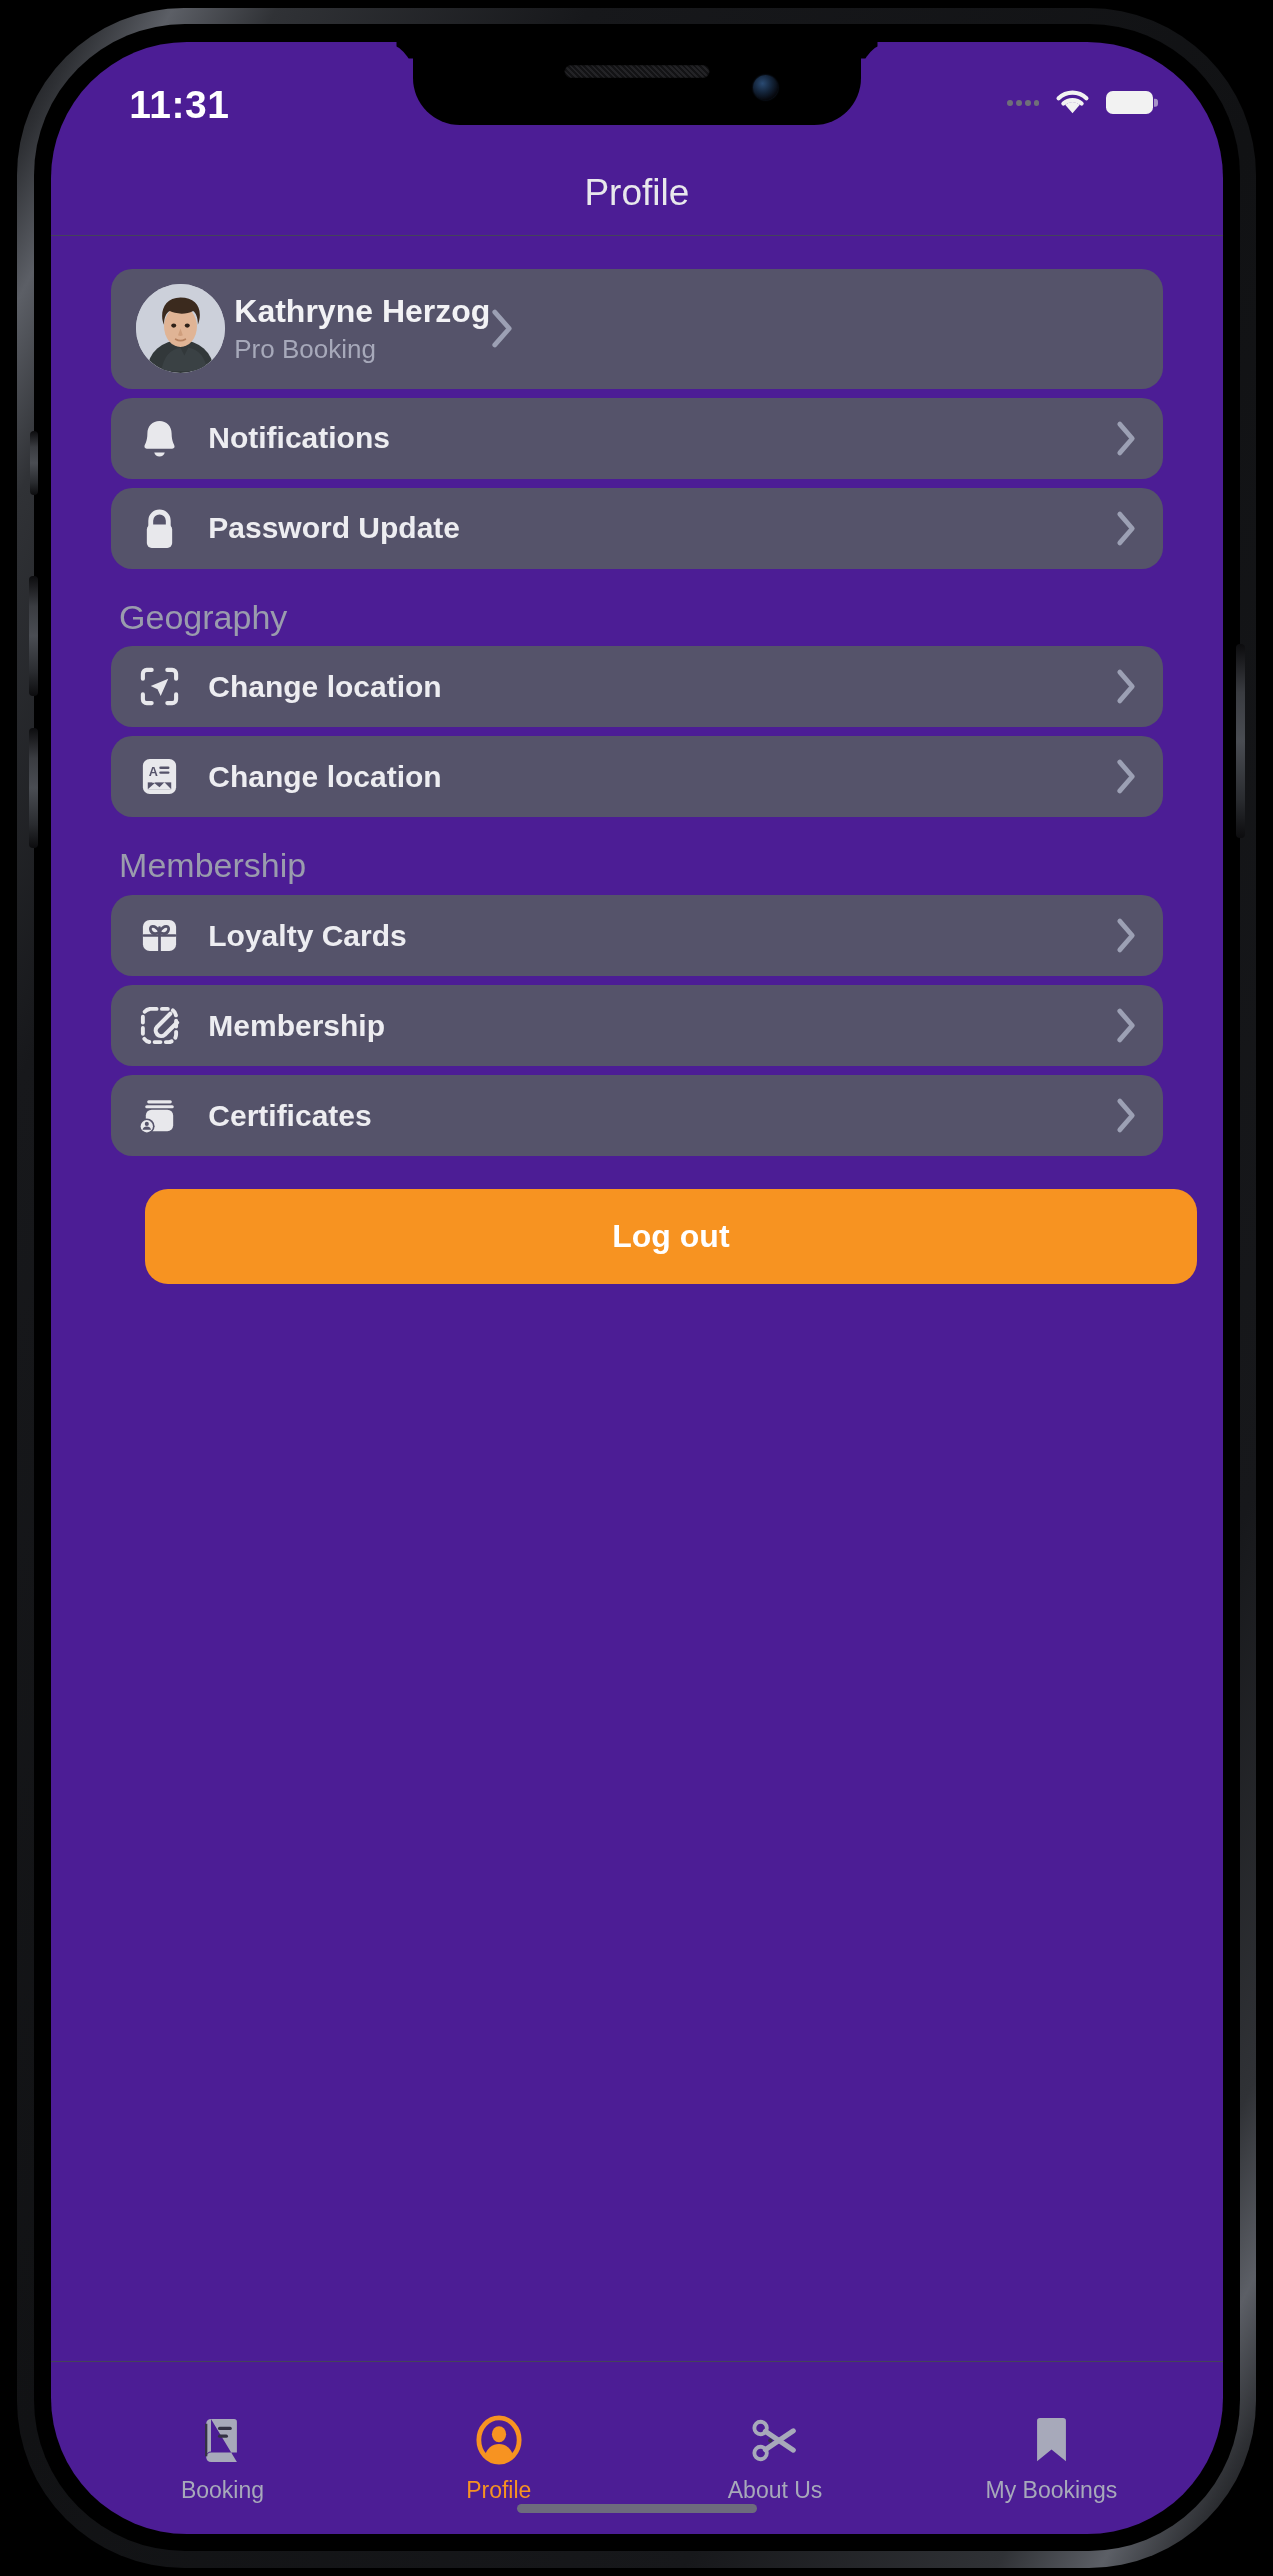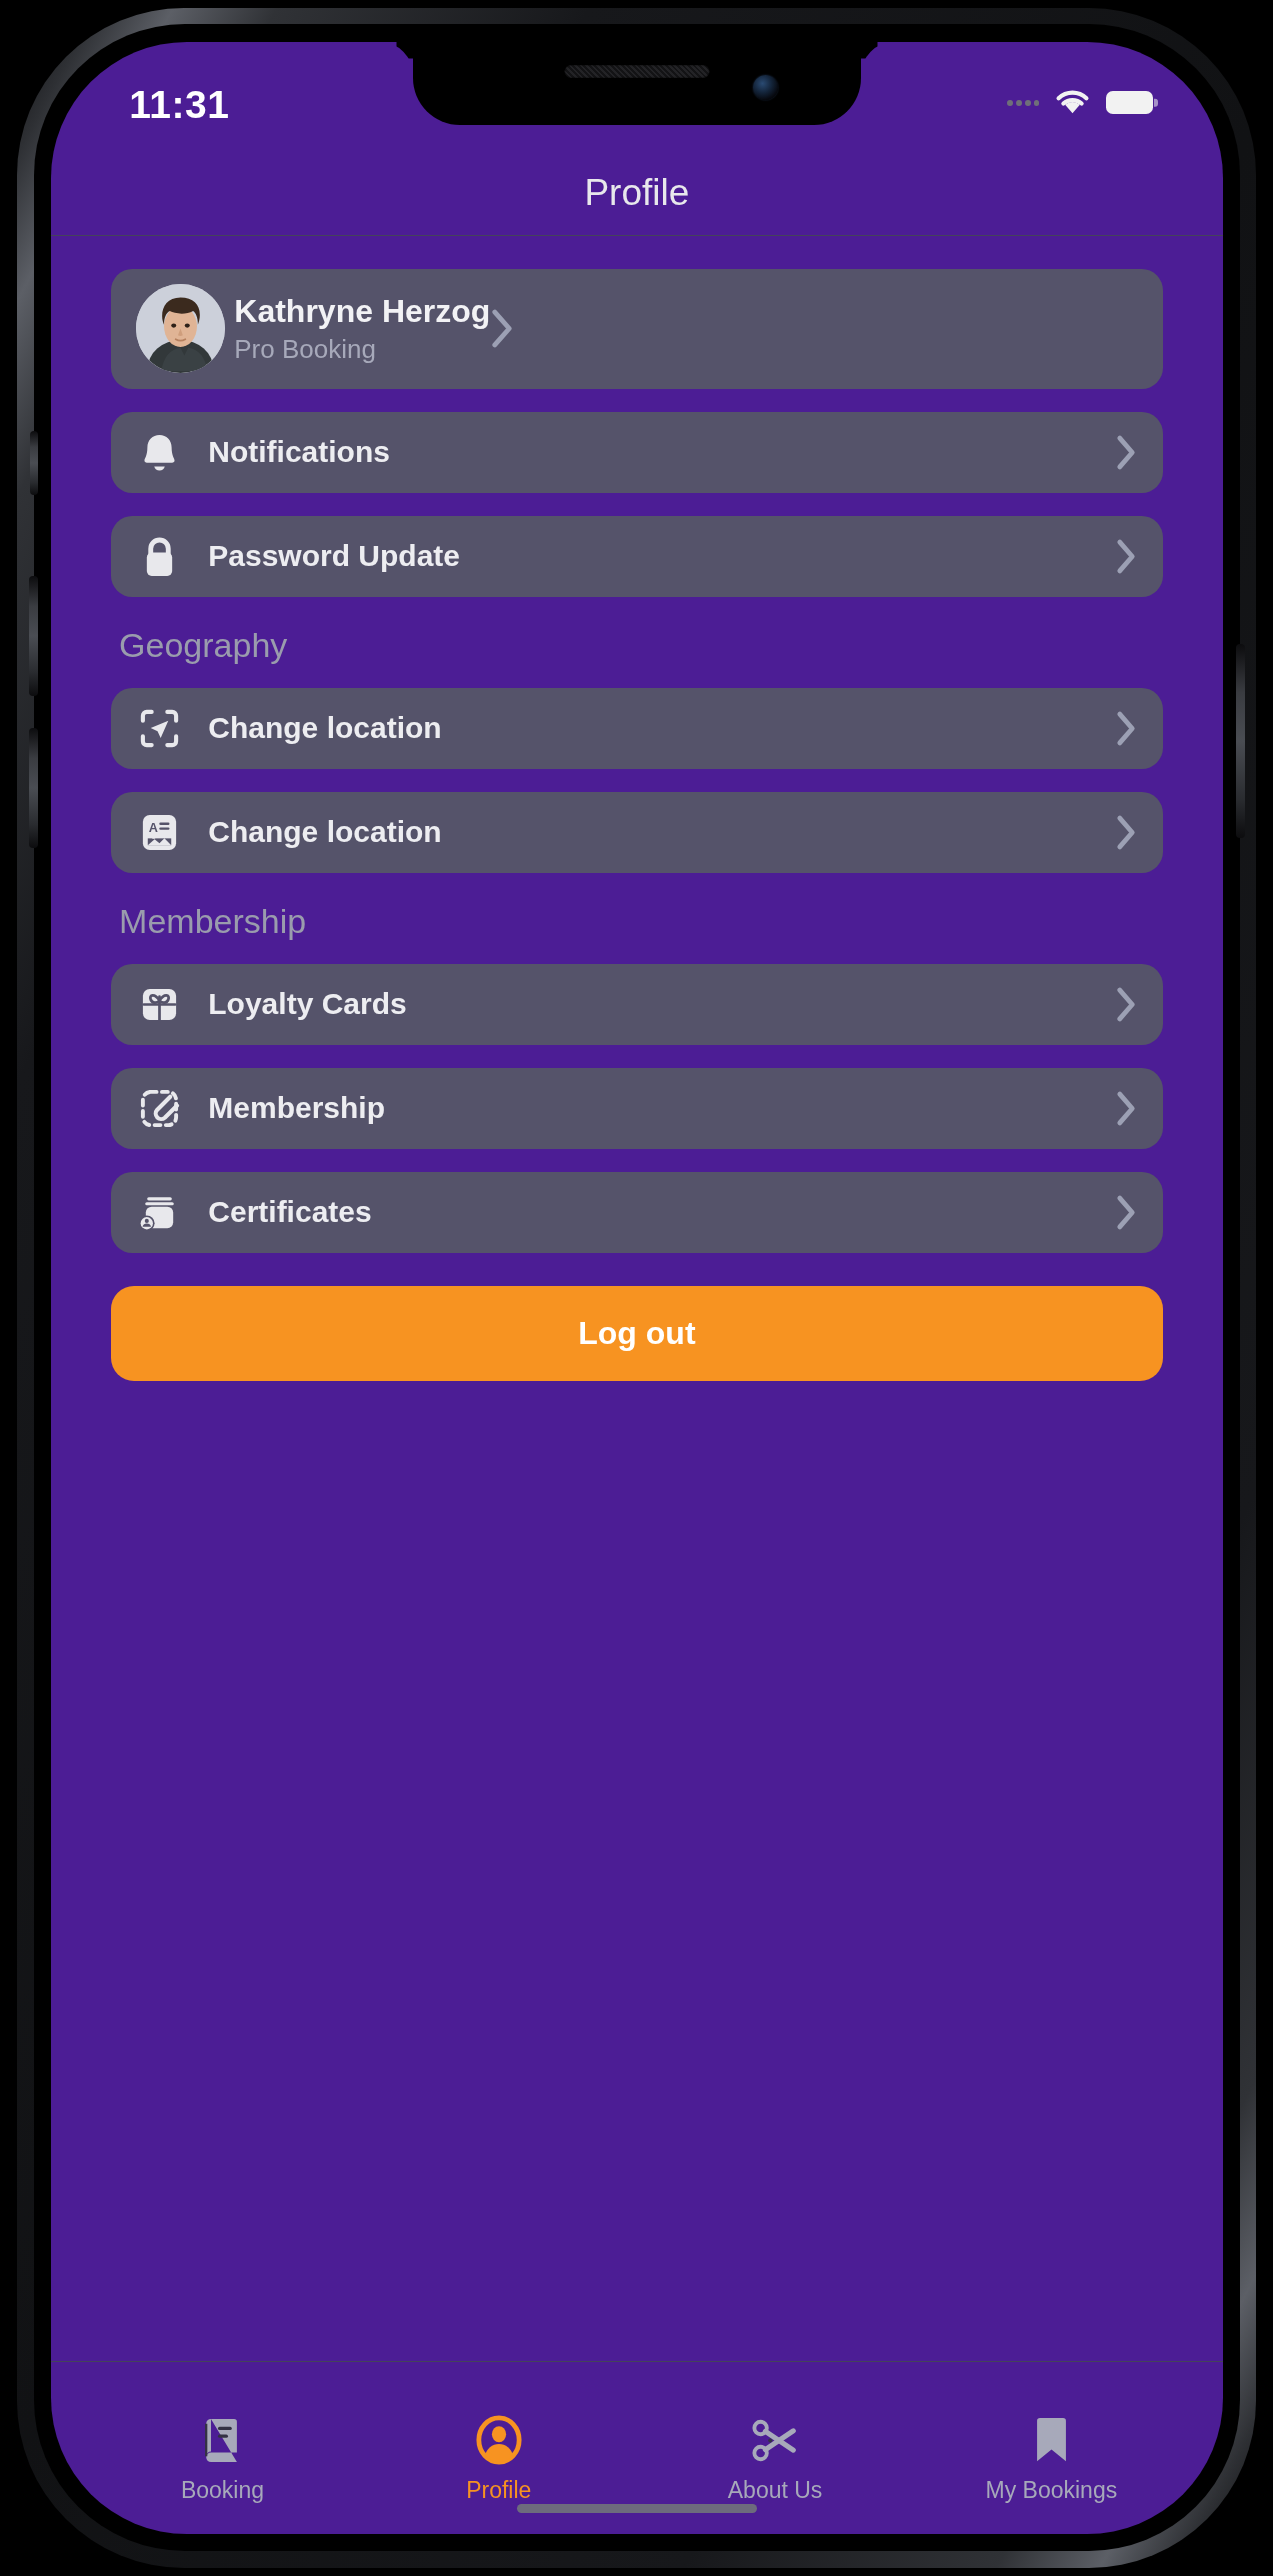--- a/index.html
+++ b/index.html
@@ -195,21 +195,21 @@
     color: #a7a9ba;
     font-size: 26px;
     font-weight: 400;
     line-height: 1.25;
     margin-top: 1.9px;
   }
 
   
   .menu-row {
     height: 81px;
-    margin-top: 23px;
+    margin-top: 9px;
     padding: 0 25px;
   }
   .row-icon {
     flex: 0 0 47px;
     width: 47px; height: 47px;
     display: flex;
     align-items: center;
     justify-content: center;
   }
   .row-icon svg { display: block; }
@@ -238,20 +238,21 @@
     height: 95px;
     margin-top: 33px;
     border-radius: 23px;
     background: #f79321;
     display: flex;
     align-items: center;
     justify-content: center;
     border: none;
     width: 100%;
     cursor: pointer;
+    margin-left: 34px;
   }
   #logout-label {
     color: #fff;
     font-size: 32px;
     font-weight: 700;
   }
 
   
   #tab-bar {
     position: absolute;

